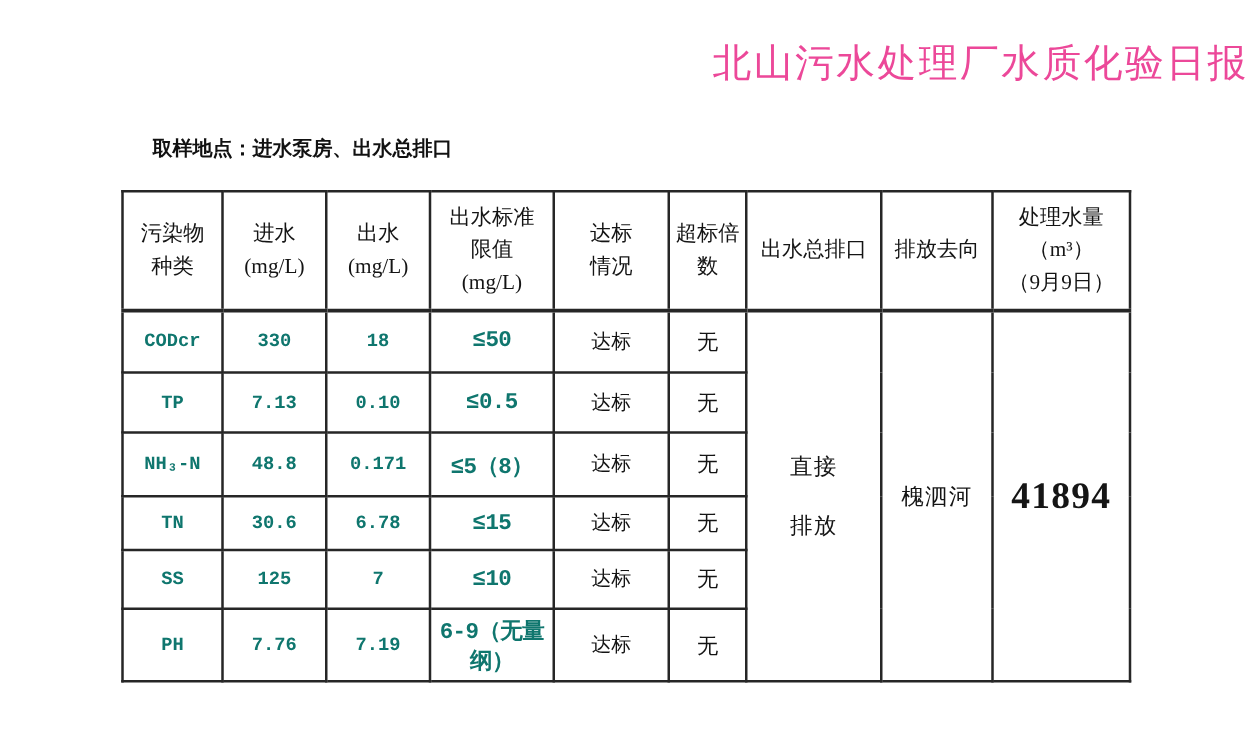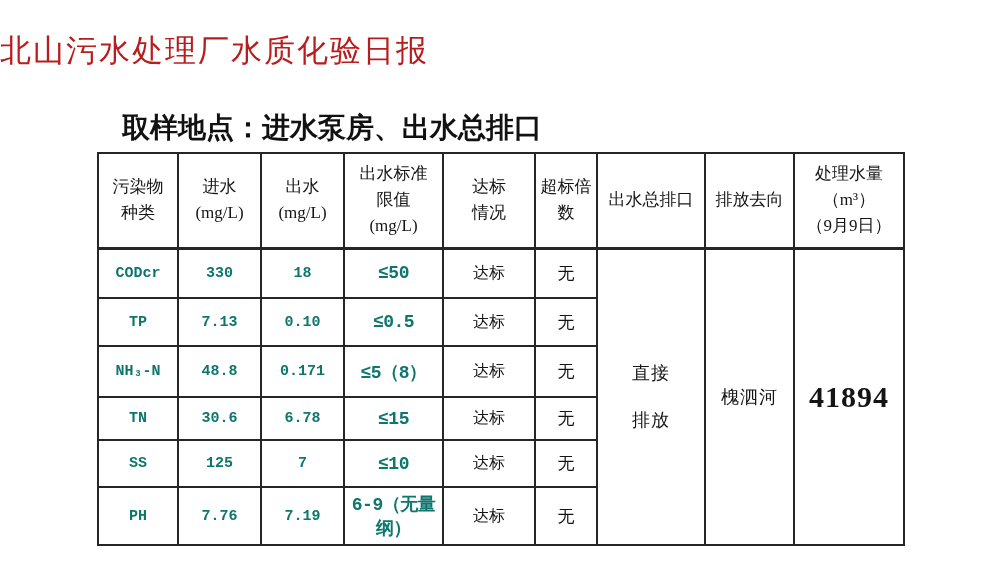--- a/index.html
+++ b/index.html
@@ -11,37 +11,37 @@
     background: #ffffff;
     font-family: "Liberation Serif", "DejaVu Serif", serif;
     color: #151515;
     overflow: hidden;
   }
   .title {
     position: absolute;
     top: 30px;
     left: 0;
     width: 100%;
-    text-align: left;
+    text-align: right;
     font-size: 31px;
     letter-spacing: 2px;
     font-weight: 400;
-    color: #b91c1c;
+    color: #ec4899;
   }
   .info-row {
     position: absolute;
     top: 109px;
     left: 122px;
     right: 131px;
     display: flex;
     justify-content: space-between;
     align-items: baseline;
     font-family: "Liberation Sans", "DejaVu Sans", sans-serif;
     font-weight: 700;
-    font-size: 28px;
+    font-size: 16px;
     color: #111111;
     flex-direction: column;
   }
   table.report {
     position: absolute;
     left: 97px;
     top: 152px;
     width: 806px;
     border-collapse: collapse;
     table-layout: fixed;

